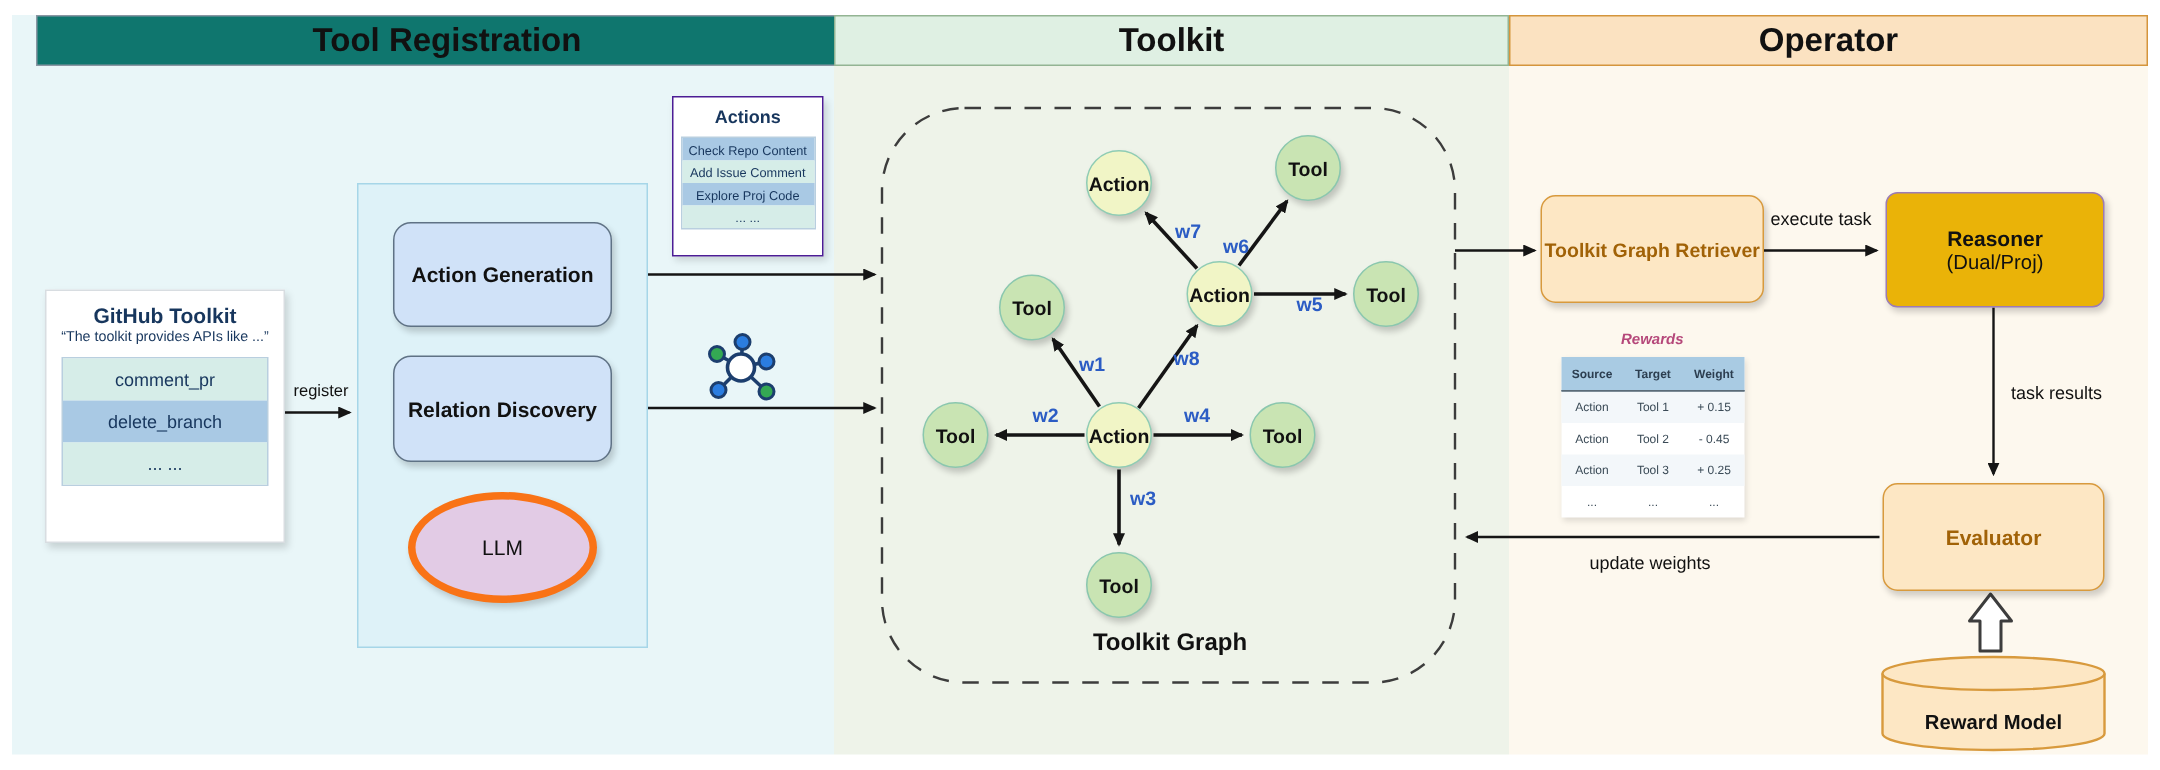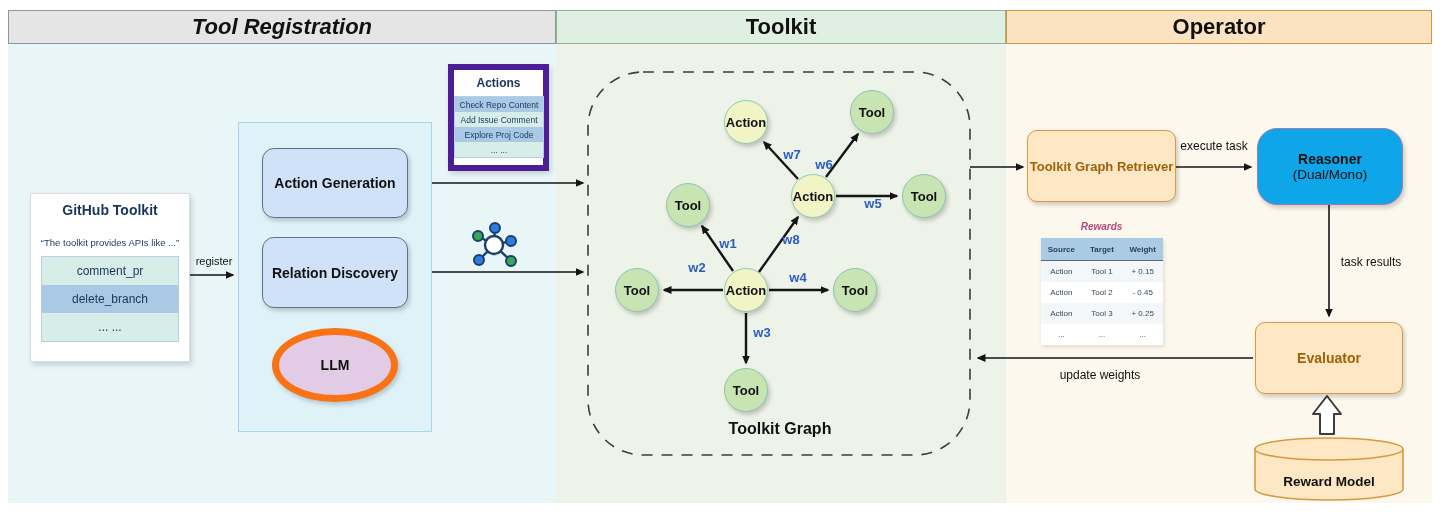--- a/index.html
+++ b/index.html
@@ -5,65 +5,65 @@
   html,body{margin:0;padding:0;background:#ffffff;font-family:"Liberation Sans",sans-serif;}
   #canvas{position:relative;width:1440px;height:513px;background:#ffffff;overflow:hidden;}
 
   .abs{position:absolute;}
   .sec{position:absolute;top:10px;height:493px;}
   .sec1{left:8px;width:548px;background:#e9f6f8;}
   .sec2{left:556px;width:450px;background:#eef3e9;}
   .sec3{left:1006px;width:426px;background:#fdf8ee;}
   .hdr{position:absolute;top:10px;height:34px;display:flex;align-items:center;justify-content:center;
        font-size:22px;font-weight:bold;color:#111;box-sizing:border-box;}
-  .hdr1{left:8px;width:548px;background:#e5e5e5;border:1px solid #8a96a3;font-style:italic;}
+  .hdr1{left:24px;width:548px;background:#0f766e;border:1px solid #8a96a3;}
   .hdr2{left:556px;width:450px;background:#dff0e3;border:1px solid #93b493;}
   .hdr3{left:1006px;width:426px;background:#fbe2c1;border:1px solid #d4953c;}
 
   svg.overlay{position:absolute;left:0;top:0;pointer-events:none;}
 
   
   .gh-box{left:30px;top:193px;width:160px;height:169px;background:#ffffff;border:1px solid #d8dde1;
           box-shadow:2px 3px 5px rgba(0,0,0,0.15);box-sizing:border-box;padding-top:8px;}
   .gh-title{text-align:center;font-size:14px;font-weight:bold;color:#17365d;}
-  .gh-sub{text-align:center;font-size:9.5px;color:#17365d;margin-top:19px;}
+  .gh-sub{text-align:center;font-size:9.5px;color:#17365d;margin-top:1px;}
   .minitable{margin:8px auto 0;width:136px;border:1px solid #b9cfdf;}
   .minirow{display:flex;align-items:center;justify-content:center;color:#17365d;}
   .gh-row{height:28px;font-size:12px;}
   .row-blue{background:#a9c9e4;}
   .row-mint{background:#d6ede8;}
 
   
-  .actions-box{left:448px;top:64px;width:101px;height:107px;background:#ffffff;border:6px solid #4c1d95;
+  .actions-box{left:448px;top:64px;width:101px;height:107px;background:#ffffff;border:1px solid #4c1d95;
                box-shadow:2px 3px 5px rgba(0,0,0,0.15);box-sizing:border-box;padding-top:6px;}
   .actions-title{text-align:center;font-size:12px;font-weight:bold;color:#17365d;}
   .actions-table{margin:6px auto 0;width:88px;}
   .act-row{height:15px;font-size:8.5px;}
 
   
   .inner-box{left:238px;top:122px;width:192px;height:308px;background:#def2f8;border:1px solid #a6d6e8;}
   .blue-box{width:146px;height:70px;left:262px;background:#d0e2f8;border:1px solid #5f7285;border-radius:12px;
             display:flex;align-items:center;justify-content:center;font-size:14px;font-weight:bold;color:#111;
             box-shadow:2px 3px 4px rgba(0,0,0,0.18);box-sizing:border-box;}
-  .llm{left:272px;top:328px;width:126px;height:74px;border-radius:50%;background:#e2cbe5;border:7px solid #f97316;
-       display:flex;align-items:center;justify-content:center;font-size:14px;font-weight:bold;color:#111;
+  .llm{left:272px;top:328px;width:126px;height:74px;border-radius:50%;background:#e2cbe5;border:5px solid #f97316;
+       display:flex;align-items:center;justify-content:center;font-size:14px;font-weight:normal;color:#111;
        box-shadow:2px 3px 4px rgba(0,0,0,0.18);box-sizing:border-box;}
 
   
   .node{position:absolute;width:44px;height:44px;border-radius:50%;display:flex;align-items:center;justify-content:center;
         font-size:13px;font-weight:bold;color:#111;box-shadow:2px 3px 4px rgba(0,0,0,0.2);box-sizing:border-box;}
   .node-action{background:#f1f5c6;border:1.5px solid #8fccb4;}
   .node-tool{background:#c9e4b3;border:1.5px solid #8ac7ae;}
   .wlbl{position:absolute;transform:translate(-50%,-50%);font-size:13px;font-weight:bold;color:#2b5cc4;}
   .graph-caption{left:700px;top:420px;width:160px;text-align:center;font-size:16px;font-weight:bold;color:#111;}
 
   
   .orange-box{background:#fde7c4;border:1.5px solid #d89a3d;border-radius:10px;box-shadow:2px 3px 4px rgba(0,0,0,0.18);
               display:flex;align-items:center;justify-content:center;color:#a16207;box-sizing:border-box;}
-  .purple-box{background:#0ea5e9;border:1.5px solid #9c7cb5;border-radius:20px;box-shadow:2px 3px 4px rgba(0,0,0,0.18);
+  .purple-box{background:#eab308;border:1.5px solid #9c7cb5;border-radius:8px;box-shadow:2px 3px 4px rgba(0,0,0,0.18);
               display:flex;flex-direction:column;align-items:center;justify-content:center;color:#111;box-sizing:border-box;}
   .retriever{left:1027px;top:130px;width:149px;height:72px;font-size:13px;font-weight:bold;white-space:nowrap;}
   .reasoner{left:1257px;top:128px;width:146px;height:77px;}
   .reasoner .l1{font-size:14px;font-weight:bold;}
   .reasoner .l2{font-size:13.5px;}
   .evaluator{left:1255px;top:322px;width:148px;height:72px;font-size:14px;font-weight:bold;}
   .reward-label{left:1255px;top:474px;width:148px;text-align:center;font-size:13.5px;font-weight:bold;color:#111;}
 
   .flow-label{position:absolute;font-size:12px;color:#111;text-align:center;}
   .register-label{left:184px;top:255px;width:60px;font-size:11px;}
@@ -173,34 +173,34 @@
   <div class="node node-tool" style="left:850px;top:90px;">Tool</div>
   <div class="node node-action" style="left:791px;top:174px;">Action</div>
   <div class="node node-tool" style="left:902px;top:174px;">Tool</div>
   <div class="node node-tool" style="left:666px;top:183px;">Tool</div>
   <div class="node node-tool" style="left:615px;top:268px;">Tool</div>
   <div class="node node-action" style="left:724px;top:268px;">Action</div>
   <div class="node node-tool" style="left:833px;top:268px;">Tool</div>
   <div class="node node-tool" style="left:724px;top:368px;">Tool</div>
 
   <span class="wlbl" style="left:728px;top:243px;">w1</span>
-  <span class="wlbl" style="left:697px;top:267px;">w2</span>
+  <span class="wlbl" style="left:697px;top:277px;">w2</span>
   <span class="wlbl" style="left:762px;top:332px;">w3</span>
   <span class="wlbl" style="left:798px;top:277px;">w4</span>
   <span class="wlbl" style="left:873px;top:203px;">w5</span>
   <span class="wlbl" style="left:824px;top:164px;">w6</span>
   <span class="wlbl" style="left:792px;top:154px;">w7</span>
   <span class="wlbl" style="left:791px;top:239px;">w8</span>
 
   <div class="abs graph-caption">Toolkit Graph</div>
 
   <div class="abs orange-box retriever">Toolkit Graph Retriever</div>
   <div class="abs purple-box reasoner">
     <div class="l1">Reasoner</div>
-    <div class="l2">(Dual/Mono)</div>
+    <div class="l2">(Dual/Proj)</div>
   </div>
   <div class="abs orange-box evaluator">Evaluator</div>
   <div class="abs reward-label">Reward Model</div>
 
   <div class="flow-label" style="left:1174px;top:139px;width:80px;">execute task</div>
   <div class="flow-label" style="left:1334px;top:255px;width:74px;">task results</div>
   <div class="flow-label" style="left:1050px;top:368px;width:100px;">update weights</div>
 
   <div class="abs rewards-title">Rewards</div>
   <table class="abs rewards-table">

